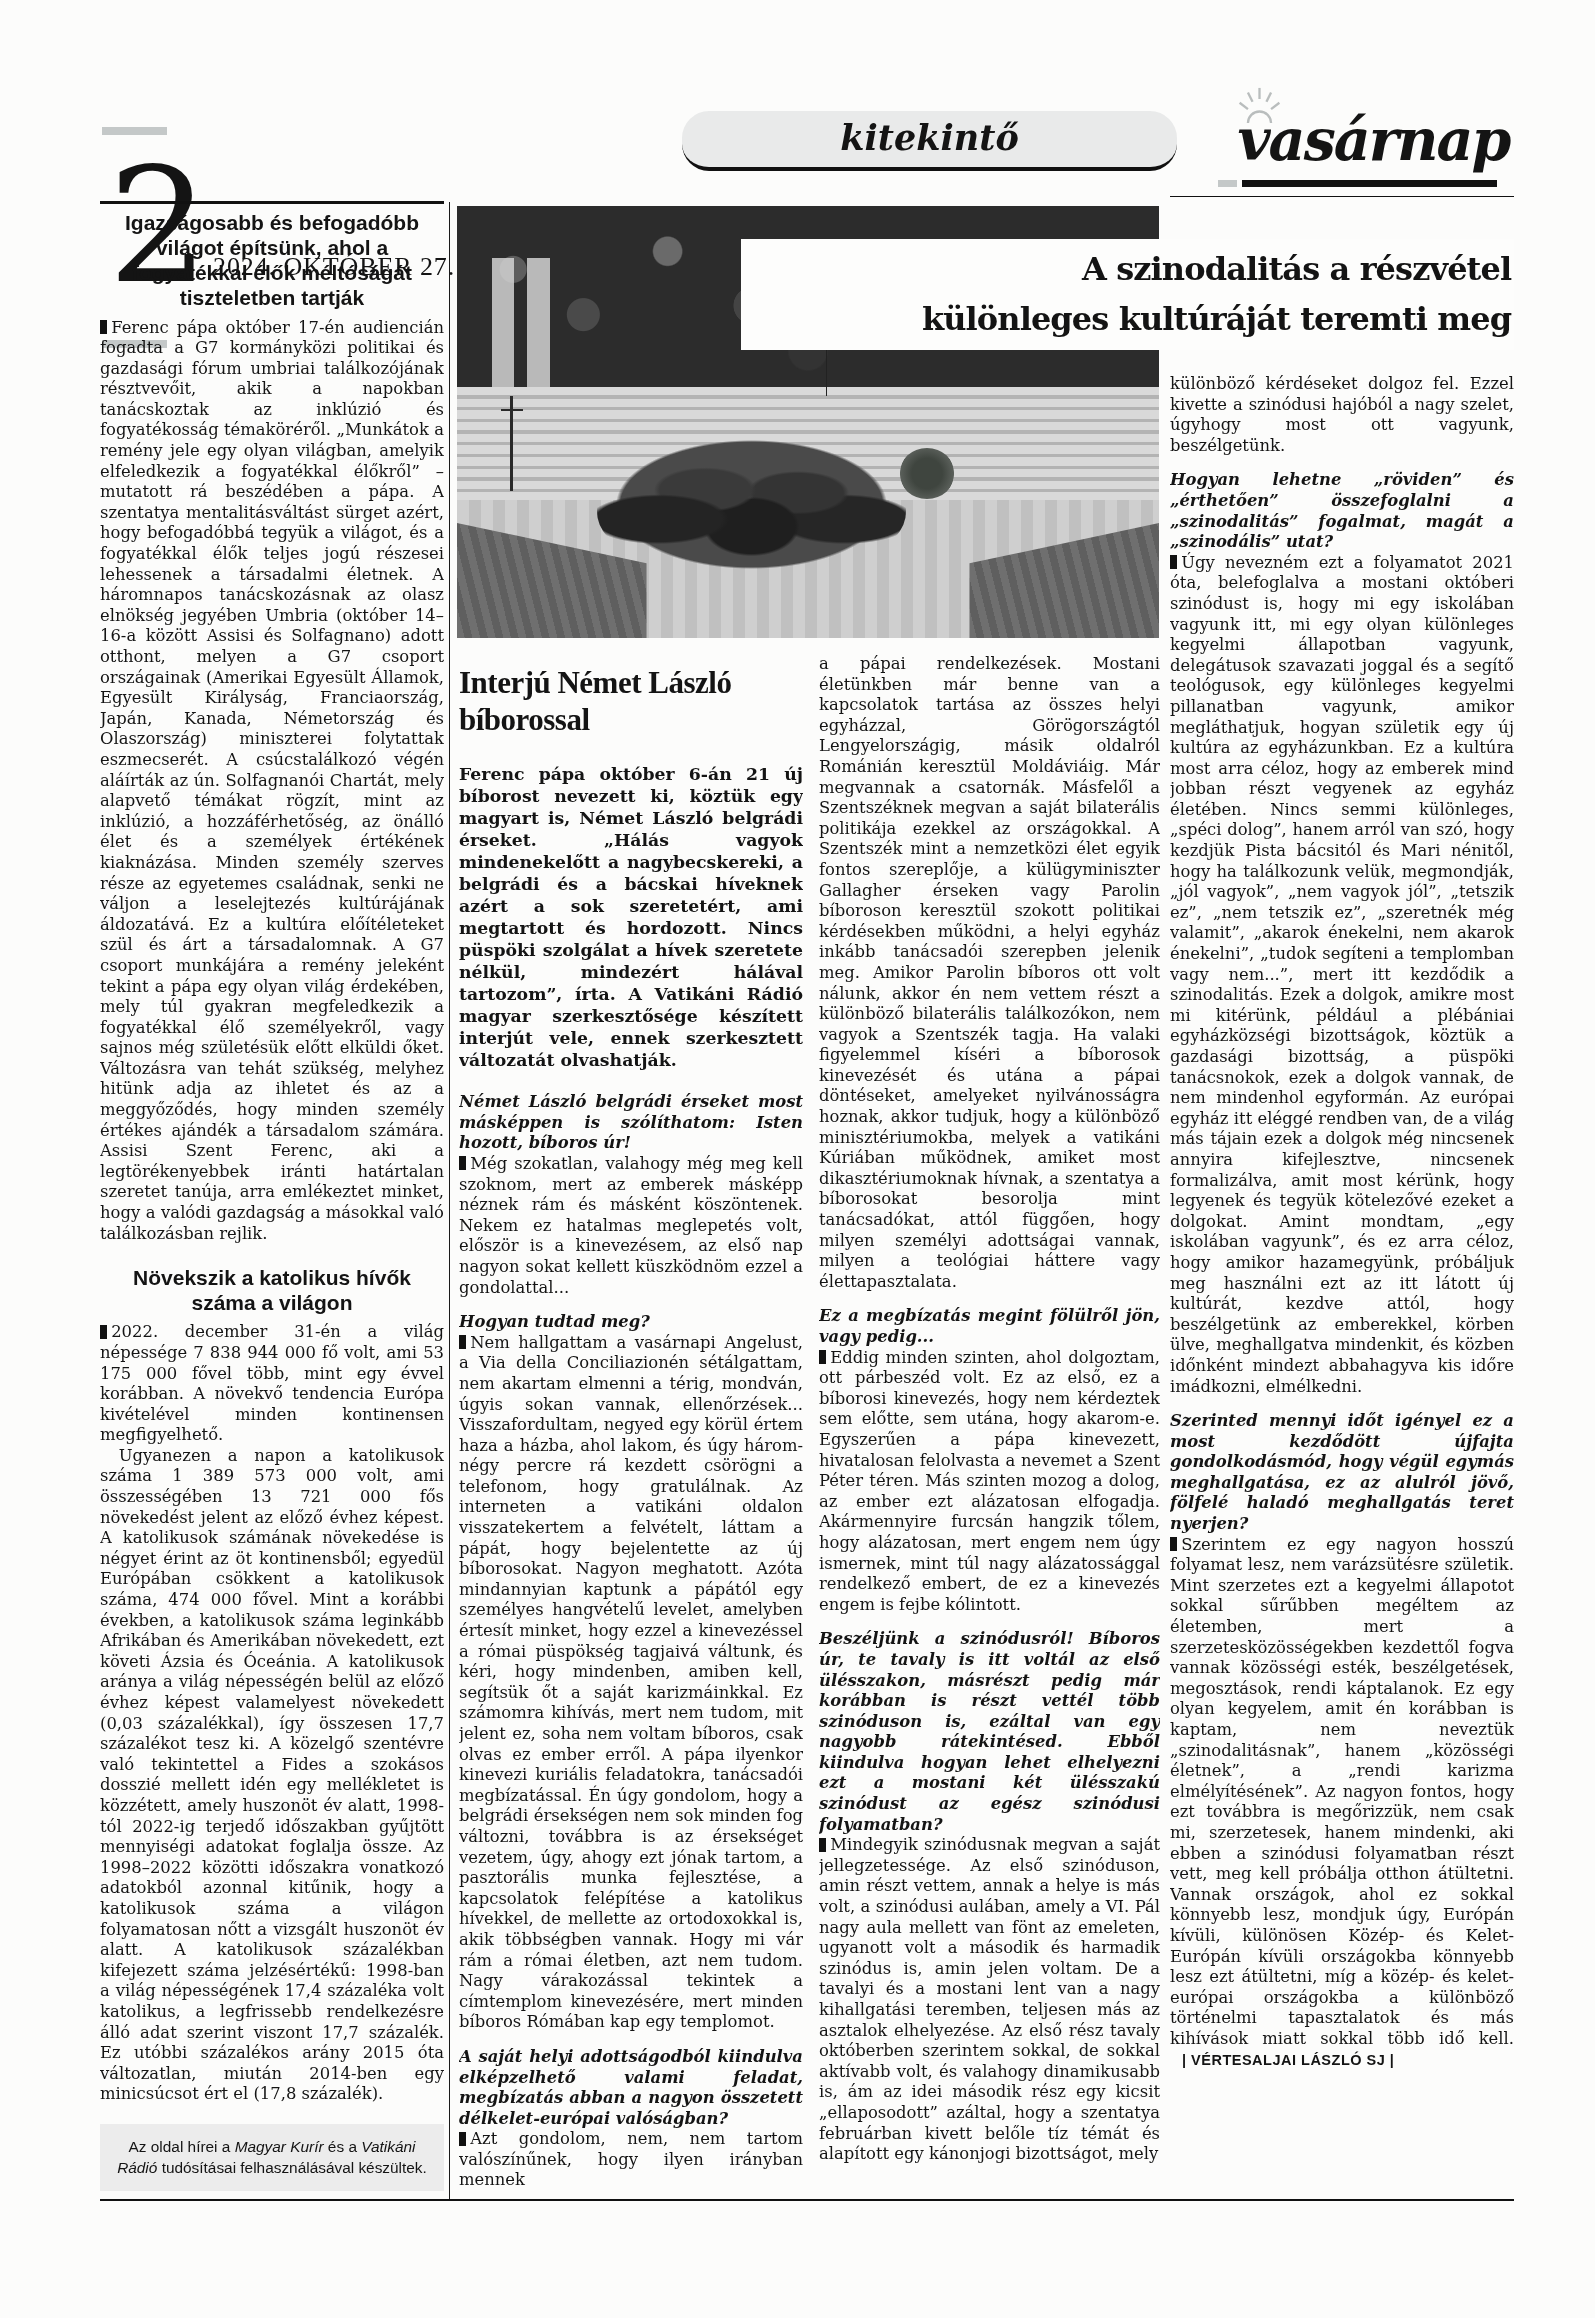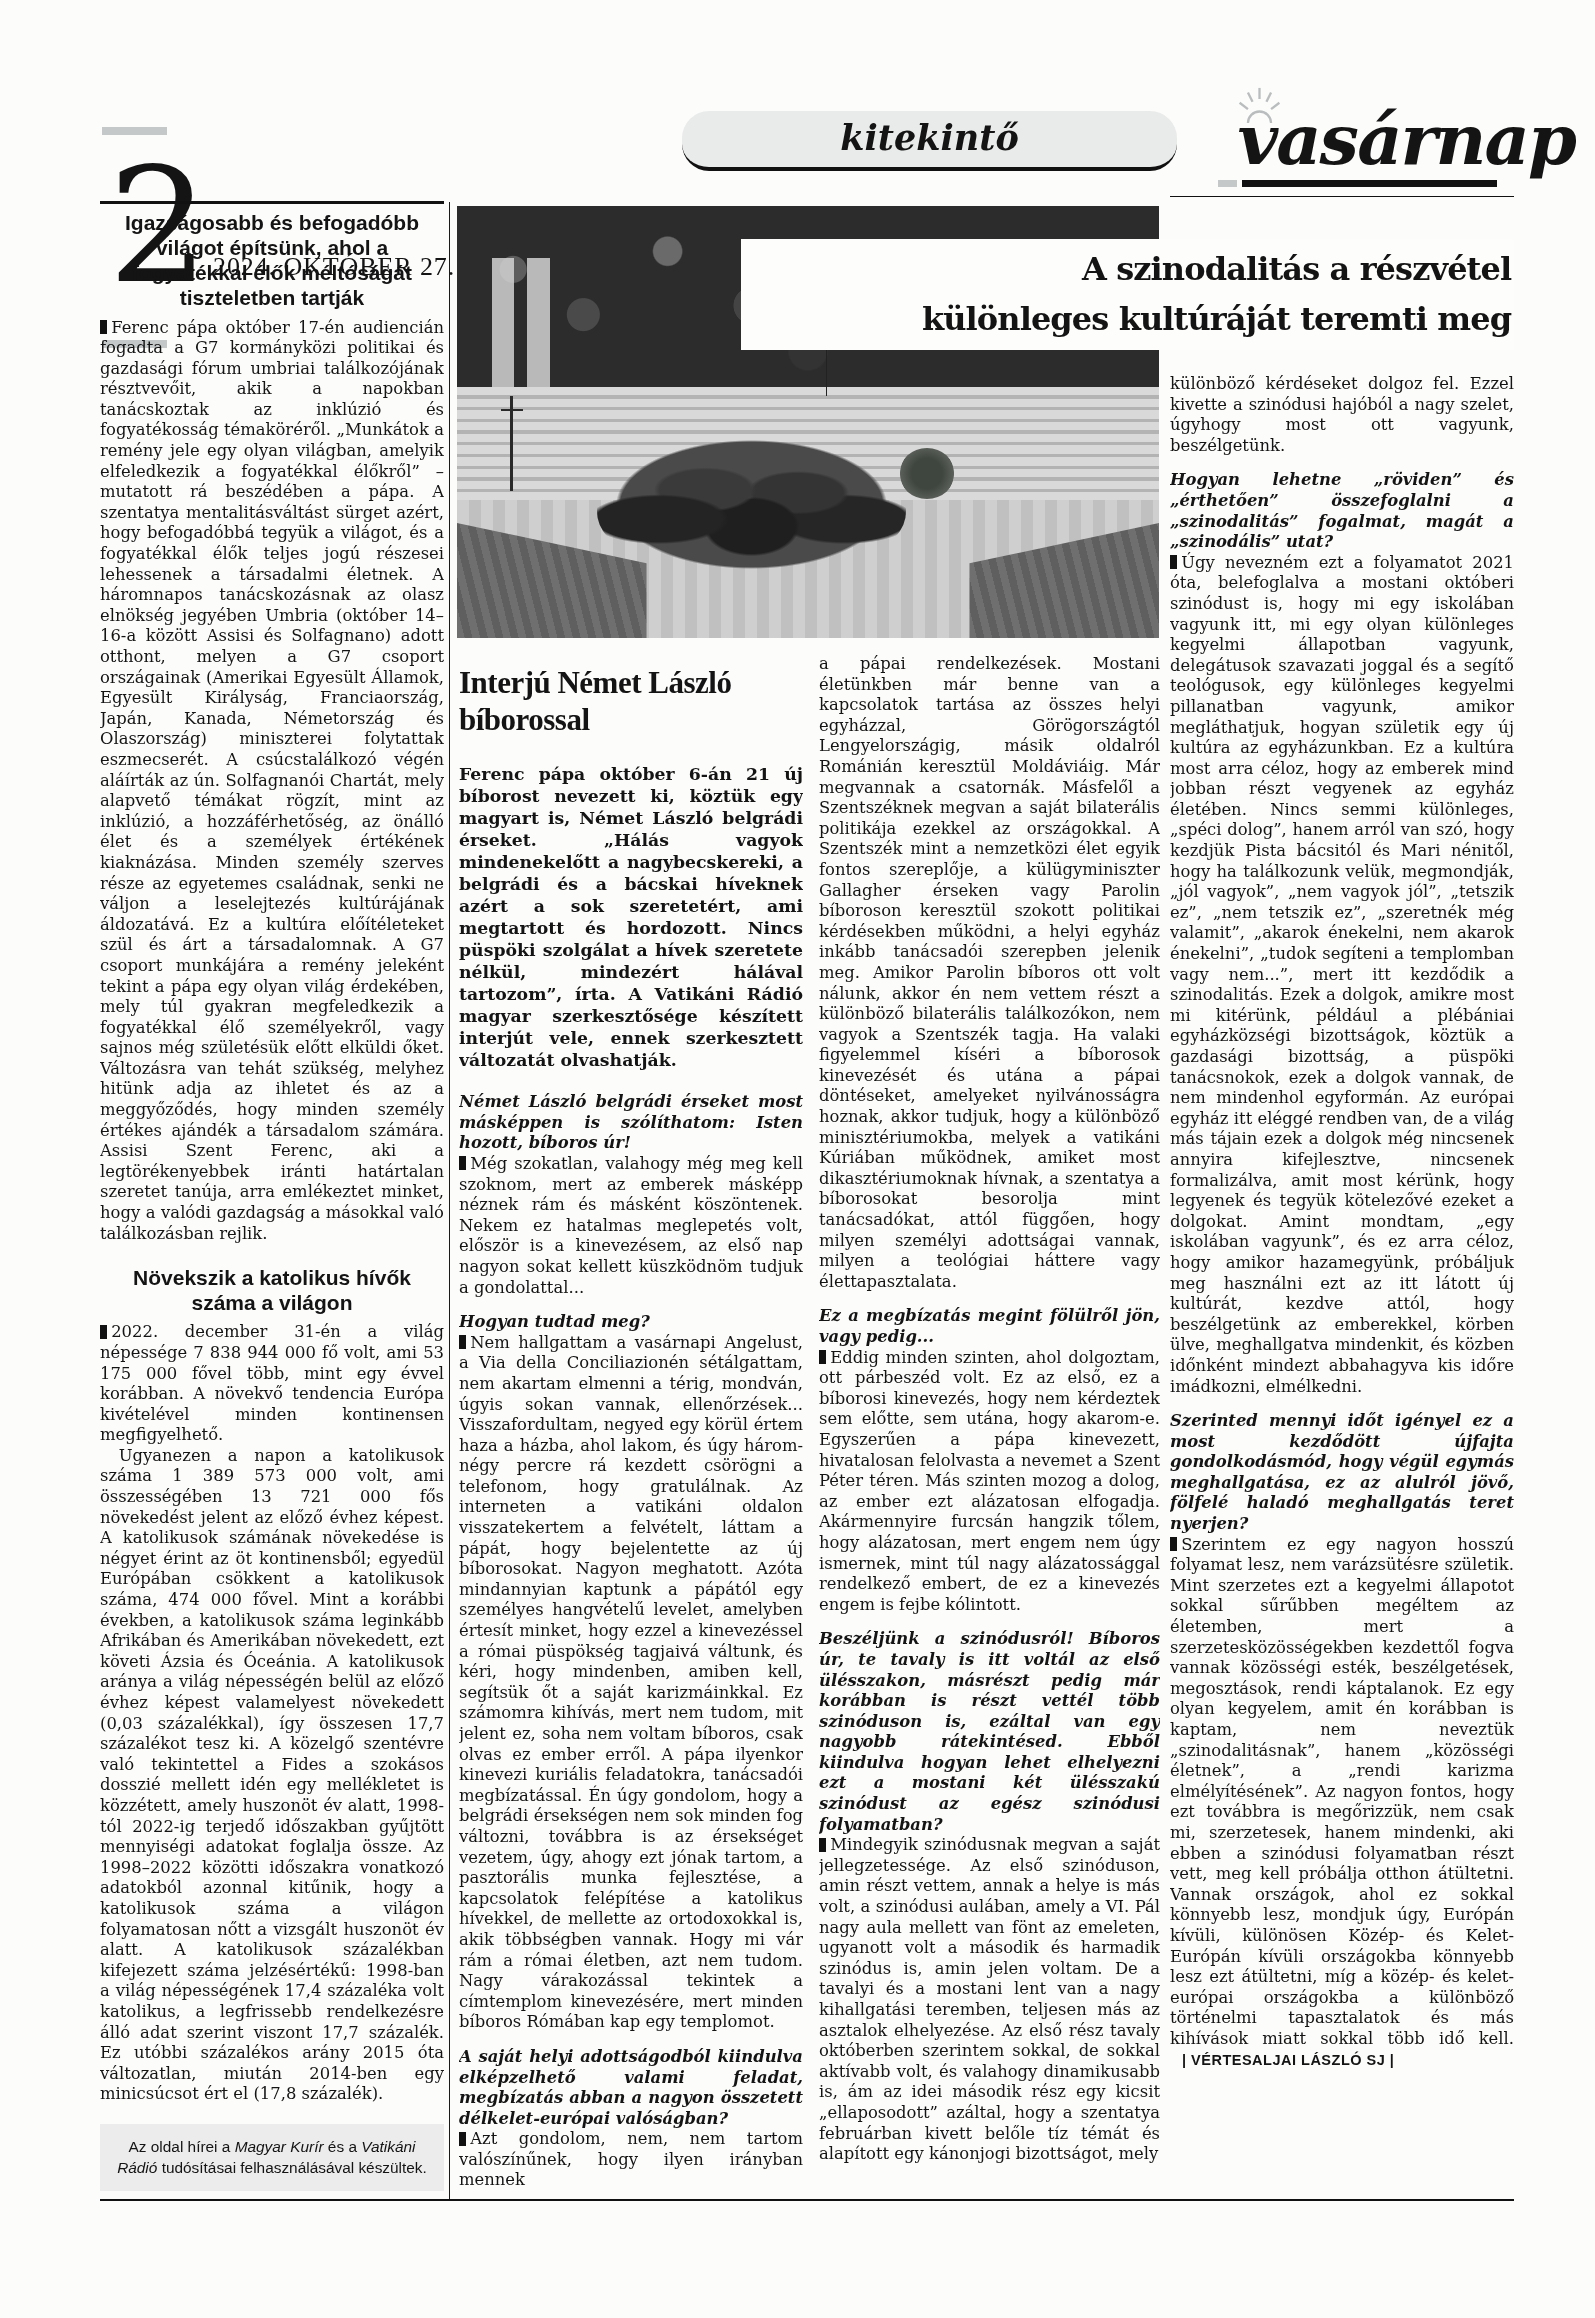--- a/index.html
+++ b/index.html
@@ -13,21 +13,21 @@
             font-family:"DejaVu Serif",serif; font-weight:normal; }
   .date { position:absolute; left:213px; top:252px; font-size:26px; letter-spacing:0.9px;
           font-family:Liberation Serif, serif; }
   .section-band { position:absolute; left:682px; top:111px; width:495px; height:60px;
           background:#e9eaea; border-bottom:4.7px solid #111;
           display:flex; align-items:center; justify-content:center;border-radius:27px; }
   .section-band .label { font-family:"DejaVu Serif",serif; font-style:italic; font-weight:bold;
           font-size:35px; padding-bottom:2.8px; }
   .masthead { position:absolute; left:1214px; top:93px; width:301px; height:107px; }
   .masthead .word { position:absolute; left:23.4px; top:0; font-family:"DejaVu Serif",serif;
-          font-style:italic; font-weight:bold; font-size:70px; line-height:93px; letter-spacing:-1.9px; }
+          font-style:italic; font-weight:bold; font-size:57px; line-height:93px; letter-spacing:-1.9px; }
   .masthead .bar { position:absolute; left:28px; top:87px; width:255px; height:7px; background:#111; }
   .masthead .bar-dash { position:absolute; left:3.7px; top:87px; width:19.6px; height:7px; background:#c4c8c8; }
   .masthead svg { position:absolute; left:19.6px; top:-5.6px; }
 
   
   .photo { position:absolute; left:457px; top:206px; width:702px; height:432px;
            background:#969696; overflow:hidden; }
   .ph { position:absolute; }
   .ph-top { left:0; top:0; right:0; height:42%; background:
       radial-gradient(circle at 8% 35%, #5d5d5d 0 13px, transparent 14px),
@@ -167,21 +167,21 @@
     <p class="m">Ferenc pápa október 17-én audiencián fogadta a G7 kormányközi politikai és gazdasági fórum umbriai találkozójának résztvevőit, akik a napokban tanácskoztak az inklúzió és fogyatékosság témaköréről. „Munkátok a remény jele egy olyan világban, amelyik elfeledkezik a fogyatékkal élőkről” – mutatott rá beszédében a pápa. A szentatya mentalitásváltást sürget azért, hogy befogadóbbá tegyük a világot, és a fogyatékkal élők teljes jogú részesei lehessenek a társadalmi életnek. A háromnapos tanácskozásnak az olasz elnökség jegyében Umbria (október 14–16-a között Assisi és Solfagnano) adott otthont, melyen a G7 csoport országainak (Amerikai Egyesült Államok, Egyesült Királyság, Franciaország, Japán, Kanada, Németország és Olaszország) miniszterei folytattak eszmecserét. A csúcstalálkozó végén aláírták az ún. Solfagnanói Chartát, mely alapvető témákat rögzít, mint az inklúzió, a hozzáférhetőség, az önálló élet és a személyek értékének kiaknázása. Minden személy szerves része az egyetemes családnak, senki ne váljon a leselejtezés kultúrájának áldozatává. Ez a kultúra előítéleteket szül és árt a társadalomnak. A G7 csoport munkájára a remény jeleként tekint a pápa egy olyan világ érdekében, mely túl gyakran megfeledkezik a fogyatékkal élő személyekről, vagy sajnos még születésük előtt elküldi őket. Változásra van tehát szükség, melyhez hitünk adja az ihletet és az a meggyőződés, hogy minden személy értékes ajándék a társadalom számára. Assisi Szent Ferenc, aki a legtörékenyebbek iránti határtalan szeretet tanúja, arra emlékeztet minket, hogy a valódi gazdagság a másokkal való találkozásban rejlik.</p>
     <h3 class="h-sans">Növekszik a katolikus hívők száma a világon</h3>
     <p class="m">2022. december 31-én a világ népessége 7 838 944 000 fő volt, ami 53 175 000 fővel több, mint egy évvel korábban. A növekvő tendencia Európa kivételével minden kontinensen megfigyelhető.</p>
     <p class="body indent">Ugyanezen a napon a katolikusok száma 1 389 573 000 volt, ami összességében 13 721 000 fős növekedést jelent az előző évhez képest. A katolikusok számának növekedése is négyet érint az öt kontinensből; egyedül Európában csökkent a katolikusok száma, 474 000 fővel. Mint a korábbi években, a katolikusok száma leginkább Afrikában és Amerikában növekedett, ezt követi Ázsia és Óceánia. A katolikusok aránya a világ népességén belül az előző évhez képest valamelyest növekedett (0,03 százalékkal), így összesen 17,7 százalékot tesz ki. A közelgő szentévre való tekintettel a Fides a szokásos dosszié mellett idén egy mellékletet is közzétett, amely huszonöt év alatt, 1998-tól 2022-ig terjedő időszakban gyűjtött mennyiségi adatokat foglalja össze. Az 1998–2022 közötti időszakra vonatkozó adatokból azonnal kitűnik, hogy a katolikusok száma a világon folyamatosan nőtt a vizsgált huszonöt év alatt. A katolikusok százalékban kifejezett száma jelzésértékű: 1998-ban a világ népességének 17,4 százaléka volt katolikus, a legfrissebb rendelkezésre álló adat szerint viszont 17,7 százalék. Ez utóbbi százalékos arány 2015 óta változatlan, miután 2014-ben egy minicsúcsot ért el (17,8 százalék).</p>
     <div class="note"><span>Az oldal hírei a </span><i>Magyar Kurír</i><span> és a </span><i>Vatikáni Rádió</i><span> tudósításai felhasználásával készültek.</span></div>
   </div>
 <div id="col2" class="col">
     <h2 class="iv-title">Interjú Német László bíborossal</h2>
     <p class="iv-lead">Ferenc pápa október 6-án 21 új bíborost nevezett ki, köztük egy magyart is, Német László belgrádi érseket. „Hálás vagyok mindenekelőtt a nagybecskereki, a belgrádi és a bácskai híveknek azért a sok szeretetért, ami megtartott és hordozott. Nincs püspöki szolgálat a hívek szeretete nélkül, mindezért hálával tartozom”, írta. A Vatikáni Rádió magyar szerkesztősége készített interjút vele, ennek szerkesztett változatát olvashatják.</p>
     <p class="q">Német László belgrádi érseket most másképpen is szólíthatom: Isten hozott, bíboros úr!</p>
-    <p class="a">Még szokatlan, valahogy még meg kell szoknom, mert az emberek másképp néznek rám és másként köszöntenek. Nekem ez hatalmas meglepetés volt, először is a kinevezésem, az első nap nagyon sokat kellett küszködnöm tudjuk a gondolattal...</p>
+    <p class="a">Még szokatlan, valahogy még meg kell szoknom, mert az emberek másképp néznek rám és másként köszöntenek. Nekem ez hatalmas meglepetés volt, először is a kinevezésem, az első nap nagyon sokat kellett küszködnöm ezzel a gondolattal...</p>
     <p class="q">Hogyan tudtad meg?</p>
     <p class="a">Nem hallgattam a vasárnapi Angelust, a Via della Conciliazionén sétálgattam, nem akartam elmenni a térig, mondván, úgyis sokan vannak, ellenőrzések... Visszafordultam, negyed egy körül értem haza a házba, ahol lakom, és úgy három-négy percre rá kezdett csörögni a telefonom, hogy gratulálnak. Az interneten a vatikáni oldalon visszatekertem a felvételt, láttam a pápát, hogy bejelentette az új bíborosokat. Nagyon meghatott. Azóta mindannyian kaptunk a pápától egy személyes hangvételű levelet, amelyben értesít minket, hogy ezzel a kinevezéssel a római püspökség tagjaivá váltunk, és kéri, hogy mindenben, amiben kell, segítsük őt a saját karizmáinkkal. Ez számomra kihívás, mert nem tudom, mit jelent ez, soha nem voltam bíboros, csak olvas ez ember erről. A pápa ilyenkor kinevezi kuriális feladatokra, tanácsadói megbízatással. Én úgy gondolom, hogy a belgrádi érsekségen nem sok minden fog változni, továbbra is az érsekséget vezetem, úgy, ahogy ezt jónak tartom, a pasztorális munka fejlesztése, a kapcsolatok felépítése a katolikus hívekkel, de mellette az ortodoxokkal is, akik többségben vannak. Hogy mi vár rám a római életben, azt nem tudom. Nagy várakozással tekintek a címtemplom kinevezésére, mert minden bíboros Rómában kap egy templomot.</p>
     <p class="q">A saját helyi adottságodból kiindulva elképzelhető valami feladat, megbízatás abban a nagyon összetett délkelet-európai valóságban?</p>
     <p class="a">Azt gondolom, nem, nem tartom valószínűnek, hogy ilyen irányban mennek</p>
   </div>
 <div id="col3" class="col">
     <p class="body">a pápai rendelkezések. Mostani életünkben már benne van a kapcsolatok tartása az összes helyi egyházzal, Görögországtól Lengyelországig, másik oldalról Románián keresztül Moldáviáig. Már megvannak a csatornák. Másfelől a Szentszéknek megvan a saját bilaterális politikája ezekkel az országokkal. A Szentszék mint a nemzetközi élet egyik fontos szereplője, a külügyminiszter Gallagher érseken vagy Parolin bíboroson keresztül szokott politikai kérdésekben működni, a helyi egyház inkább tanácsadói szerepben jelenik meg. Amikor Parolin bíboros ott volt nálunk, akkor én nem vettem részt a különböző bilaterális találkozókon, nem vagyok a Szentszék tagja. Ha valaki figyelemmel kíséri a bíborosok kinevezését és utána a pápai döntéseket, amelyeket nyilvánosságra hoznak, akkor tudjuk, hogy a különböző minisztériumokba, melyek a vatikáni Kúriában működnek, amiket most dikasztériumoknak hívnak, a szentatya a bíborosokat besorolja mint tanácsadókat, attól függően, hogy milyen személyi adottságai vannak, milyen a teológiai háttere vagy élettapasztalata.</p>
     <p class="q">Ez a megbízatás megint fölülről jön, vagy pedig...</p>
     <p class="a">Eddig minden szinten, ahol dolgoztam, ott párbeszéd volt. Ez az első, ez a bíborosi kinevezés, hogy nem kérdeztek sem előtte, sem utána, hogy akarom-e. Egyszerűen a pápa kinevezett, hivatalosan felolvasta a nevemet a Szent Péter téren. Más szinten mozog a dolog, az ember ezt alázatosan elfogadja. Akármennyire furcsán hangzik tőlem, hogy alázatosan, mert engem nem úgy ismernek, mint túl nagy alázatossággal rendelkező embert, de ez a kinevezés engem is fejbe kólintott.</p>
     <p class="q">Beszéljünk a szinódusról! Bíboros úr, te tavaly is itt voltál az első ülésszakon, másrészt pedig már korábban is részt vettél több szinóduson is, ezáltal van egy nagyobb rátekintésed. Ebből kiindulva hogyan lehet elhelyezni ezt a mostani két ülésszakú szinódust az egész szinódusi folyamatban?</p>

